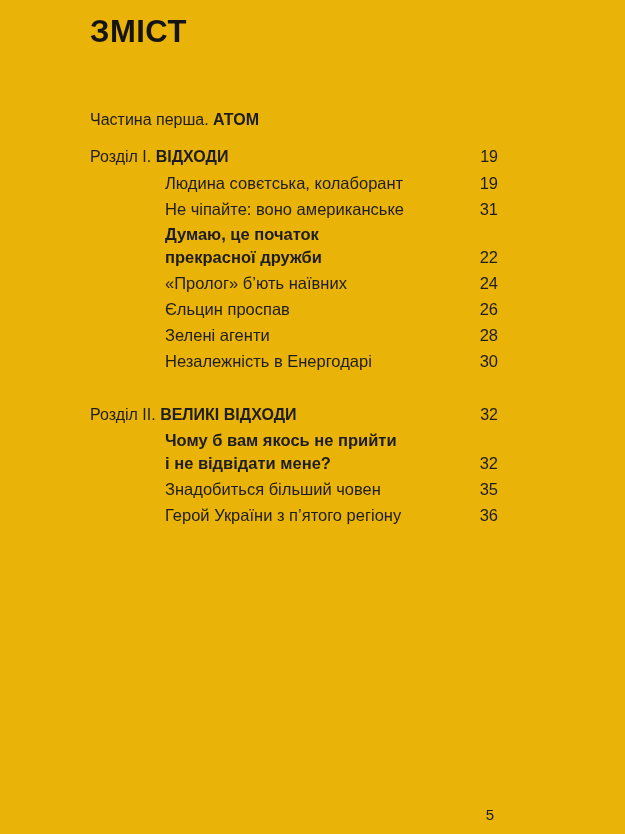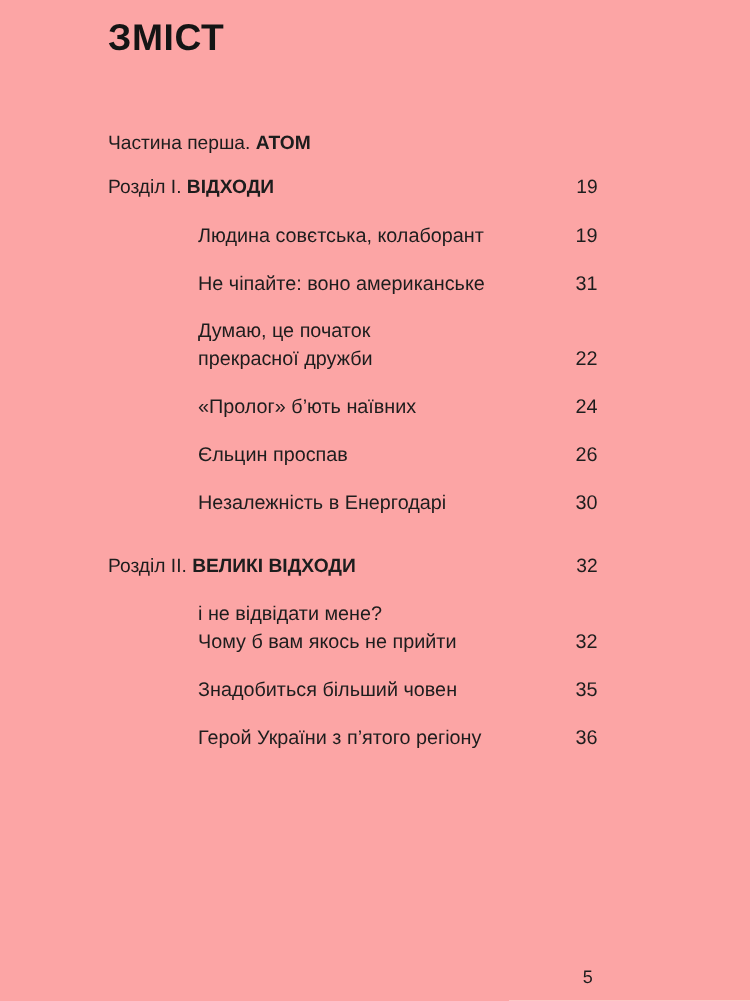--- a/index.html
+++ b/index.html
@@ -6,21 +6,21 @@
   html, body {
     width: 625px; height: 834px;
     background: #ffffff;
     font-family: "Liberation Sans", sans-serif;
     color: #1d1d1d;
   }
   .book-page {
     position: relative;
     width: 625px; height: 834px;
     padding: 14px 0 0 90px;
-    background: #fca5a5;
+    background: #eab308;
     overflow: hidden;
   }
   .toc-title {
     font-size: 31px;
     font-weight: bold;
     letter-spacing: 0.5px;
     color: #141414;
   }
   .toc { width: 408px; }
   .row {
@@ -38,24 +38,24 @@
   }
   .indent { padding-left: 75px; }
   .italic { font-style: italic; }
   .heading { font-size: 16px; }
   .heading strong { font-weight: bold; }
 
   .prologue       { margin-top: 196px; }
   .part-heading   { margin-top: 58px; }
   .chapter        { margin-top: 13px; }
   .entry-first    { margin-top: 7px; }
-  .entry          { margin-top: 16px; }
+  .entry          { margin-top: 2px; }
   .chapter-gap    { margin-top: 30px; }
 
-  .two-line .label div { line-height: 23px; }
+  .two-line .label div { line-height: 23px; font-weight: bold; }
 
   .folio {
     position: absolute;
     top: 806px;
     left: 90px;
     width: 404px;
     text-align: right;
     font-size: 15px;
     color: #1d1d1d;
   }
@@ -100,35 +100,39 @@
     <div class="row entry">
       <span class="label indent">«Пролог» б’ють наївних</span>
       <span class="pagenum">24</span>
     </div>
 
     <div class="row entry">
       <span class="label indent">Єльцин проспав</span>
       <span class="pagenum">26</span>
     </div>
 
+    <div class="row entry">
+      <span class="label indent">Зелені агенти</span>
+      <span class="pagenum">28</span>
+    </div>
 
     <div class="row entry">
       <span class="label indent">Незалежність в Енергодарі</span>
       <span class="pagenum">30</span>
     </div>
 
     <div class="row chapter chapter-gap heading">
       <span class="label"><span>Розділ II. </span><strong>ВЕЛИКІ ВІДХОДИ</strong></span>
       <span class="pagenum">32</span>
     </div>
 
     <div class="row entry entry-first two-line">
       <span class="label indent">
+        <div>Чому б вам якось не прийти</div>
         <div>і не відвідати мене?</div>
-        <div>Чому б вам якось не прийти</div>
       </span>
       <span class="pagenum">32</span>
     </div>
 
 
     <div class="row entry">
       <span class="label indent">Знадобиться більший човен</span>
       <span class="pagenum">35</span>
     </div>
 

